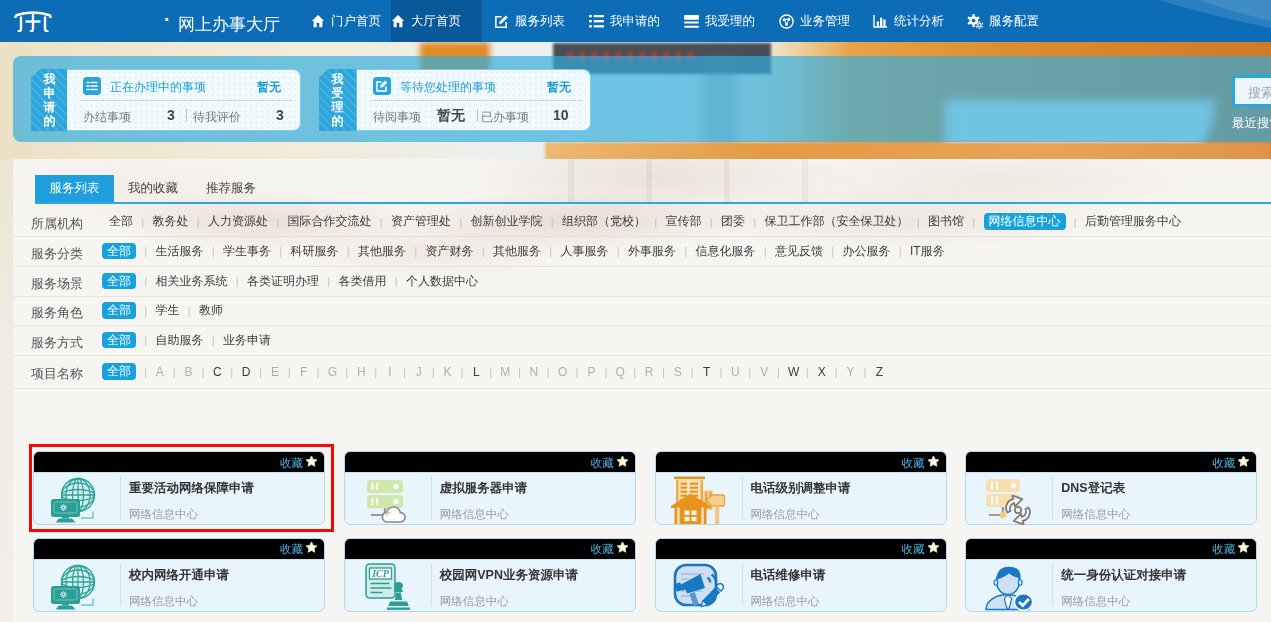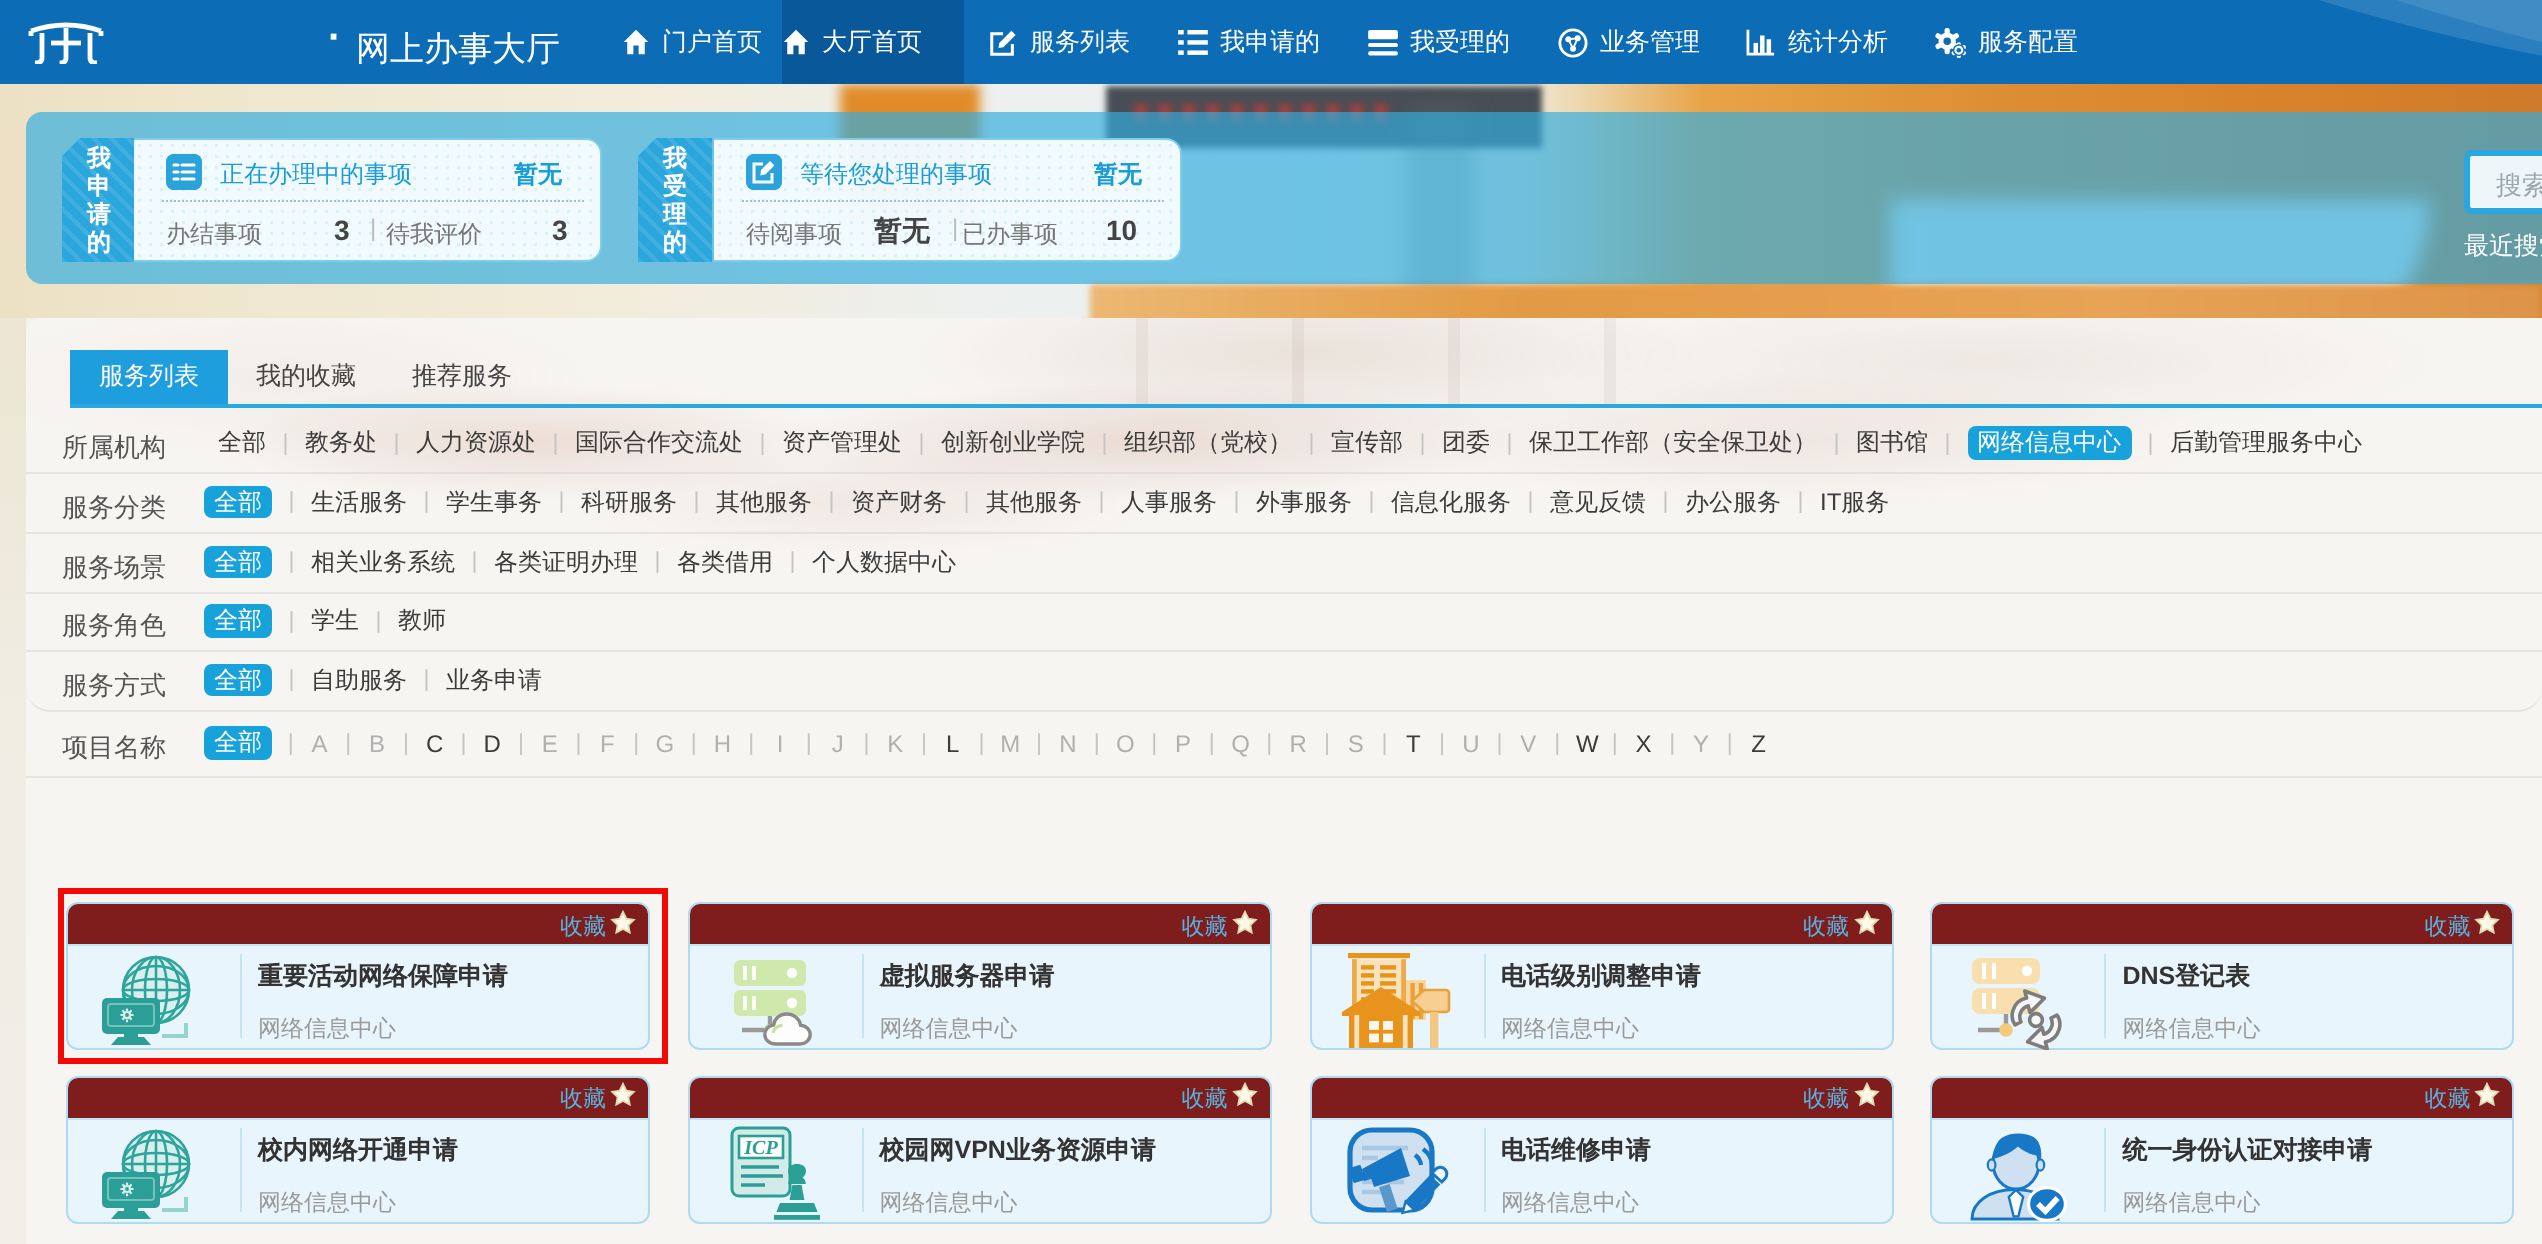--- a/index.html
+++ b/index.html
@@ -75,21 +75,21 @@
 #sort{position:absolute;left:19px;top:248px;height:27px;display:flex;}
 .sbtn{height:27px;border:1px solid #ddd;background:#fff;box-sizing:border-box;font-size:12.5px;color:#333;display:flex;align-items:center;justify-content:center;margin-left:-1px;white-space:nowrap;}
 .sbtn:first-child{border-radius:4px 0 0 4px;margin-left:0;}
 .sbtn:last-child{border-radius:0 4px 4px 0;}
 .caret{display:inline-block;margin-left:7px;}
 .caret i{display:block;width:0;height:0;border-left:4px solid transparent;border-right:4px solid transparent;}
 .caret .up{border-bottom:4px solid #aaa;margin-bottom:2px;}
 .caret .dn{border-top:4px solid #aaa;}
 
 .card{position:absolute;width:292px;height:74px;background:#e9f5fc;border:1px solid #aedbf2;border-radius:6px;box-sizing:border-box;}
-.chead{position:absolute;left:0;top:0;right:0;height:20px;background:#7f1d1d;border-bottom:1px solid #c0e5f6;border-radius:5px 5px 0 0;}
+.chead{position:absolute;left:0;top:0;right:0;height:20px;background:#000000;border-bottom:1px solid #c0e5f6;border-radius:5px 5px 0 0;}
 .chead .fav{position:absolute;right:21px;top:3.5px;font-size:11.5px;color:#54b3e2;}
 .chead svg{position:absolute;right:6px;top:2.5px;}
 .cbody{position:absolute;left:0;top:21px;right:0;bottom:0;}
 .cdiv{position:absolute;left:86px;top:4px;bottom:5px;width:1px;background:#c5e4f4;}
 .ctit{position:absolute;left:95px;top:7px;font-size:12.5px;font-weight:bold;color:#333;white-space:nowrap;}
 .csub{position:absolute;left:95px;top:34px;font-size:11.5px;color:#9a9a9a;white-space:nowrap;}
 .cico{position:absolute;left:14px;top:2px;width:60px;height:50px;font-style:italic;}
 #redbox{left:29px;top:444px;width:299px;height:82px;border:3px solid #f40806;}
 </style>
 
@@ -328,21 +328,21 @@
   <div class="frow" style="top:137px;height:29px;padding-left:24px;">
     <span class="flabel" style="top:8px;">服务角色</span>
     <div class="fitems" style="height:29px;">
       <span class="pill">全部</span>
         <span class="s">|</span>
         <span>学生</span>
         <span class="s">|</span>
         <span>教师</span>
     </div>
   </div>
-  <div class="frow" style="top:166px;height:30px;border-radius:12px;">
+  <div class="frow" style="top:166px;height:30px;">
     <span class="flabel" style="top:9px;">服务方式</span>
     <div class="fitems" style="height:30px;">
       <span class="pill">全部</span>
         <span class="s">|</span>
         <span>自助服务</span>
         <span class="s">|</span>
         <span>业务申请</span>
     </div>
   </div>
   <div class="frow" style="top:196px;height:33px;border-bottom:1px solid rgba(215,213,210,.55);">

